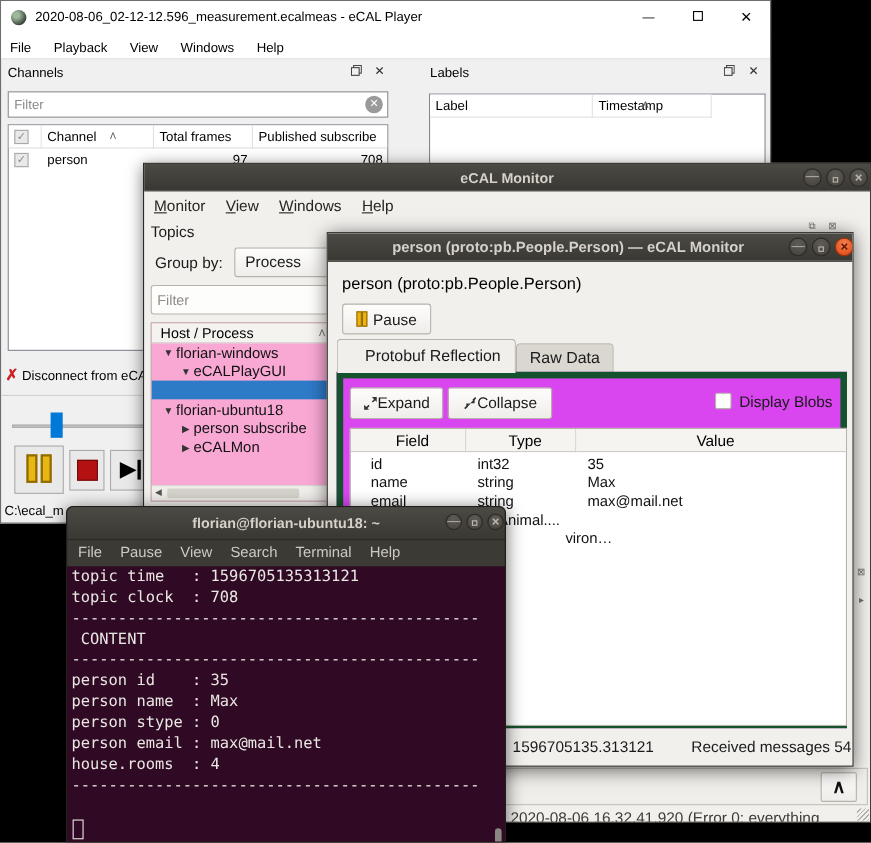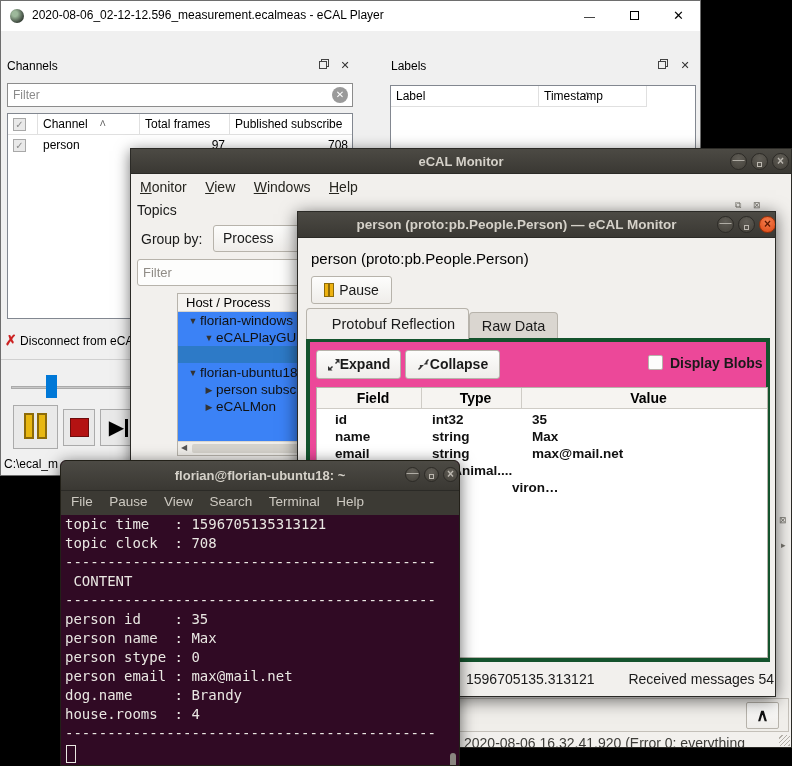--- a/index.html
+++ b/index.html
@@ -47,42 +47,42 @@
   .u-btn { position:absolute; background:linear-gradient(#fdfdfc,#efedea); border:1px solid #b7b3ab; border-radius:3px; font-size:14px; color:#1a1a1a; text-align:center; }
   .u-input { position:absolute; background:#fdfdfc; border:1px solid #b7b3ab; border-radius:3px; font-size:13px; padding:0 5px; color:#000; font-family:"Liberation Sans",sans-serif; }
   .u-input::placeholder { color:#908c86; }
 
   
   .monitor { left:130px; top:148px; width:662px; height:600px; background:#f2f0ed; border:1px solid #2b2a26; box-shadow:0 3px 14px rgba(0,0,0,.55); }
   .monitor .u-titlebar { height:25px; }
   .monitor .u-title { font-size:13px; line-height:25px; }
   .m-menu { display:inline-block; margin:3px 7px; font-size:14px; color:#26251f; }
   .m-menu::first-letter { text-decoration:underline; }
-  .tree-frame { position:absolute; background:#3b82f6; border:1px solid #b7b3ab;margin-left:40px; }
+  .tree-frame { position:absolute; background:#f9a8d4; border:1px solid #b7b3ab; }
   .tree-head { position:absolute; left:0; top:0; width:100%; height:18px; background:#f5f3f0; border-bottom:1px solid #d8d5cf; font-size:13px; color:#000; line-height:17px; padding-left:8px; }
   .tree-row { position:absolute; width:100%; height:17px; font-size:13.5px; color:#111; line-height:17px; white-space:nowrap; }
   .tree-row.sel { background:#2d7ac7; }
   .tri { display:inline-block; font-size:9px; color:#333; width:14px; text-align:center; vertical-align:1px; }
   .hscroll { position:absolute; height:14px; background:#f0eeea; border-top:1px solid #d8d5cf; }
   .hs-arrow { position:absolute; top:1px; font-size:8px; color:#555; }
   .log-bar { position:absolute; background:#f0eeea; border:1px solid #c4c0b9; }
   .up-btn { position:absolute; background:linear-gradient(#fdfdfc,#efedea); border:1px solid #b7b3ab; border-radius:2px; font-size:17px; font-weight:bold; color:#111; text-align:center; line-height:26px; }
   .grip { position:absolute; width:11px; height:11px; background:repeating-linear-gradient(135deg, transparent 0 2px, #b3afa8 2px 3px); }
   .edge-ico { position:absolute; font-size:9px; color:#76736c; }
 
   
   .person { left:297px; top:211px; width:479px; height:486px; background:#f2f0ed; border:1px solid #2b2a26; box-shadow:0 3px 16px rgba(0,0,0,.6); }
   .person .u-titlebar { height:26px; }
   .person .u-title { font-size:13.5px; line-height:26px; padding-right:40px;border-radius:13px; }
   .pw-heading { position:absolute; left:13px; top:38px; font-size:15px; color:#000; }
   .pause-bar { display:inline-block; width:5px; height:14px; background:#edb211; border:1px solid #8d6b08; vertical-align:-2px; }
   .tab { position:absolute; border:1px solid #b7b3ab; border-bottom:none; border-radius:4px 4px 0 0; text-align:center; font-size:14.5px; color:#1a1a1a; }
   .tab.active { background:#f1efec; z-index:2;padding-left:12px; }
   .tab.inactive { background:#dad6d0; }
-  .tab-panel { position:absolute; background:#ec4899; border:4px solid #14532d;font-weight:bold; }
+  .tab-panel { position:absolute; background:#d946ef; border:6px solid #14532d; }
   .cb { position:absolute; width:15px; height:15px; background:#fdfdfc; border:1px solid #b7b3ab; border-radius:2px; }
   .pt-table { position:absolute; background:#fff; border:1px solid #b7b3ab; }
   .pt-th { position:absolute; top:0; height:21px; background:#f6f4f1; border-right:1px solid #cfccc6; border-bottom:1px solid #cfccc6; font-size:14px; color:#000; line-height:21px; padding-left:8px;text-align:center; }
   .pt-row { position:absolute; width:100%; height:17px; font-size:13.5px; color:#111; line-height:16px; white-space:nowrap; }
   .pt-c { position:absolute; top:0; }
   .pw-status { position:absolute; font-size:14px; color:#1a1a1a; white-space:nowrap; }
 
   
   .terminal { left:60px; top:460px; width:400px; height:306px; background:#300a24; border:1px solid #222018; border-radius:6px 6px 0 0; box-shadow:0 3px 16px rgba(0,0,0,.6); }
   .terminal .u-titlebar { height:30px; border-radius:5px 5px 0 0; }
@@ -98,20 +98,27 @@
 <body>
 
 <div class="win player">
   <div class="p-titlebar">
     <span class="p-appicon"></span>
     <span class="p-title">2020-08-06_02-12-12.596_measurement.ecalmeas - eCAL Player</span>
     <span class="p-btn" style="left:566px;">—</span>
     <span class="p-btn" style="left:611px;"><span class="p-max-sq"></span></span>
     <span class="p-btn" style="left:655px; font-size:13px;">✕</span>
   </div>
+  <div class="p-menubar">
+    <span class="p-menu">File</span>
+    <span class="p-menu">Playback</span>
+    <span class="p-menu">View</span>
+    <span class="p-menu">Windows</span>
+    <span class="p-menu">Help</span>
+  </div>
 
   <span class="dock-title" style="left:6px; top:58px;">Channels</span>
   <span class="dock-ico" style="left:316px; top:58px;"><svg width="10" height="10">
         <rect x="2.5" y="0.5" width="7" height="7" fill="none" stroke="#444"></rect>
         <rect x="0.5" y="2.5" width="7" height="7" fill="#f0f0f0" stroke="#444"></rect>
       </svg></span>
   <span class="dock-ico" style="left:337px; top:57px; font-size:11px;">✕</span>
   <input class="w-input" style="left: 6px; top: 82px; width: 346px; height: 24px;" placeholder="Filter">
   <span class="clear-btn" style="left:331px; top:86px;">✕</span>
 
@@ -298,19 +305,18 @@
   <div class="t-body">
     <div class="t-line">topic time   : 1596705135313121</div>
     <div class="t-line">topic clock  : 708</div>
     <div class="t-line">--------------------------------------------</div>
     <div class="t-line"> CONTENT</div>
     <div class="t-line">--------------------------------------------</div>
     <div class="t-line">person id    : 35</div>
     <div class="t-line">person name  : Max</div>
     <div class="t-line">person stype : 0</div>
     <div class="t-line">person email : max@mail.net</div>
-    <div class="t-line">dog.name     : Brandy</div>
     <div class="t-line">house.rooms  : 4</div>
     <div class="t-line">--------------------------------------------</div>
     <div class="t-cursor" style="top:230px;"></div>
     <div class="t-scroll-thumb" style="top:238px; height:14px;"></div>
   </div>
 </div>
 
 </body></html>

